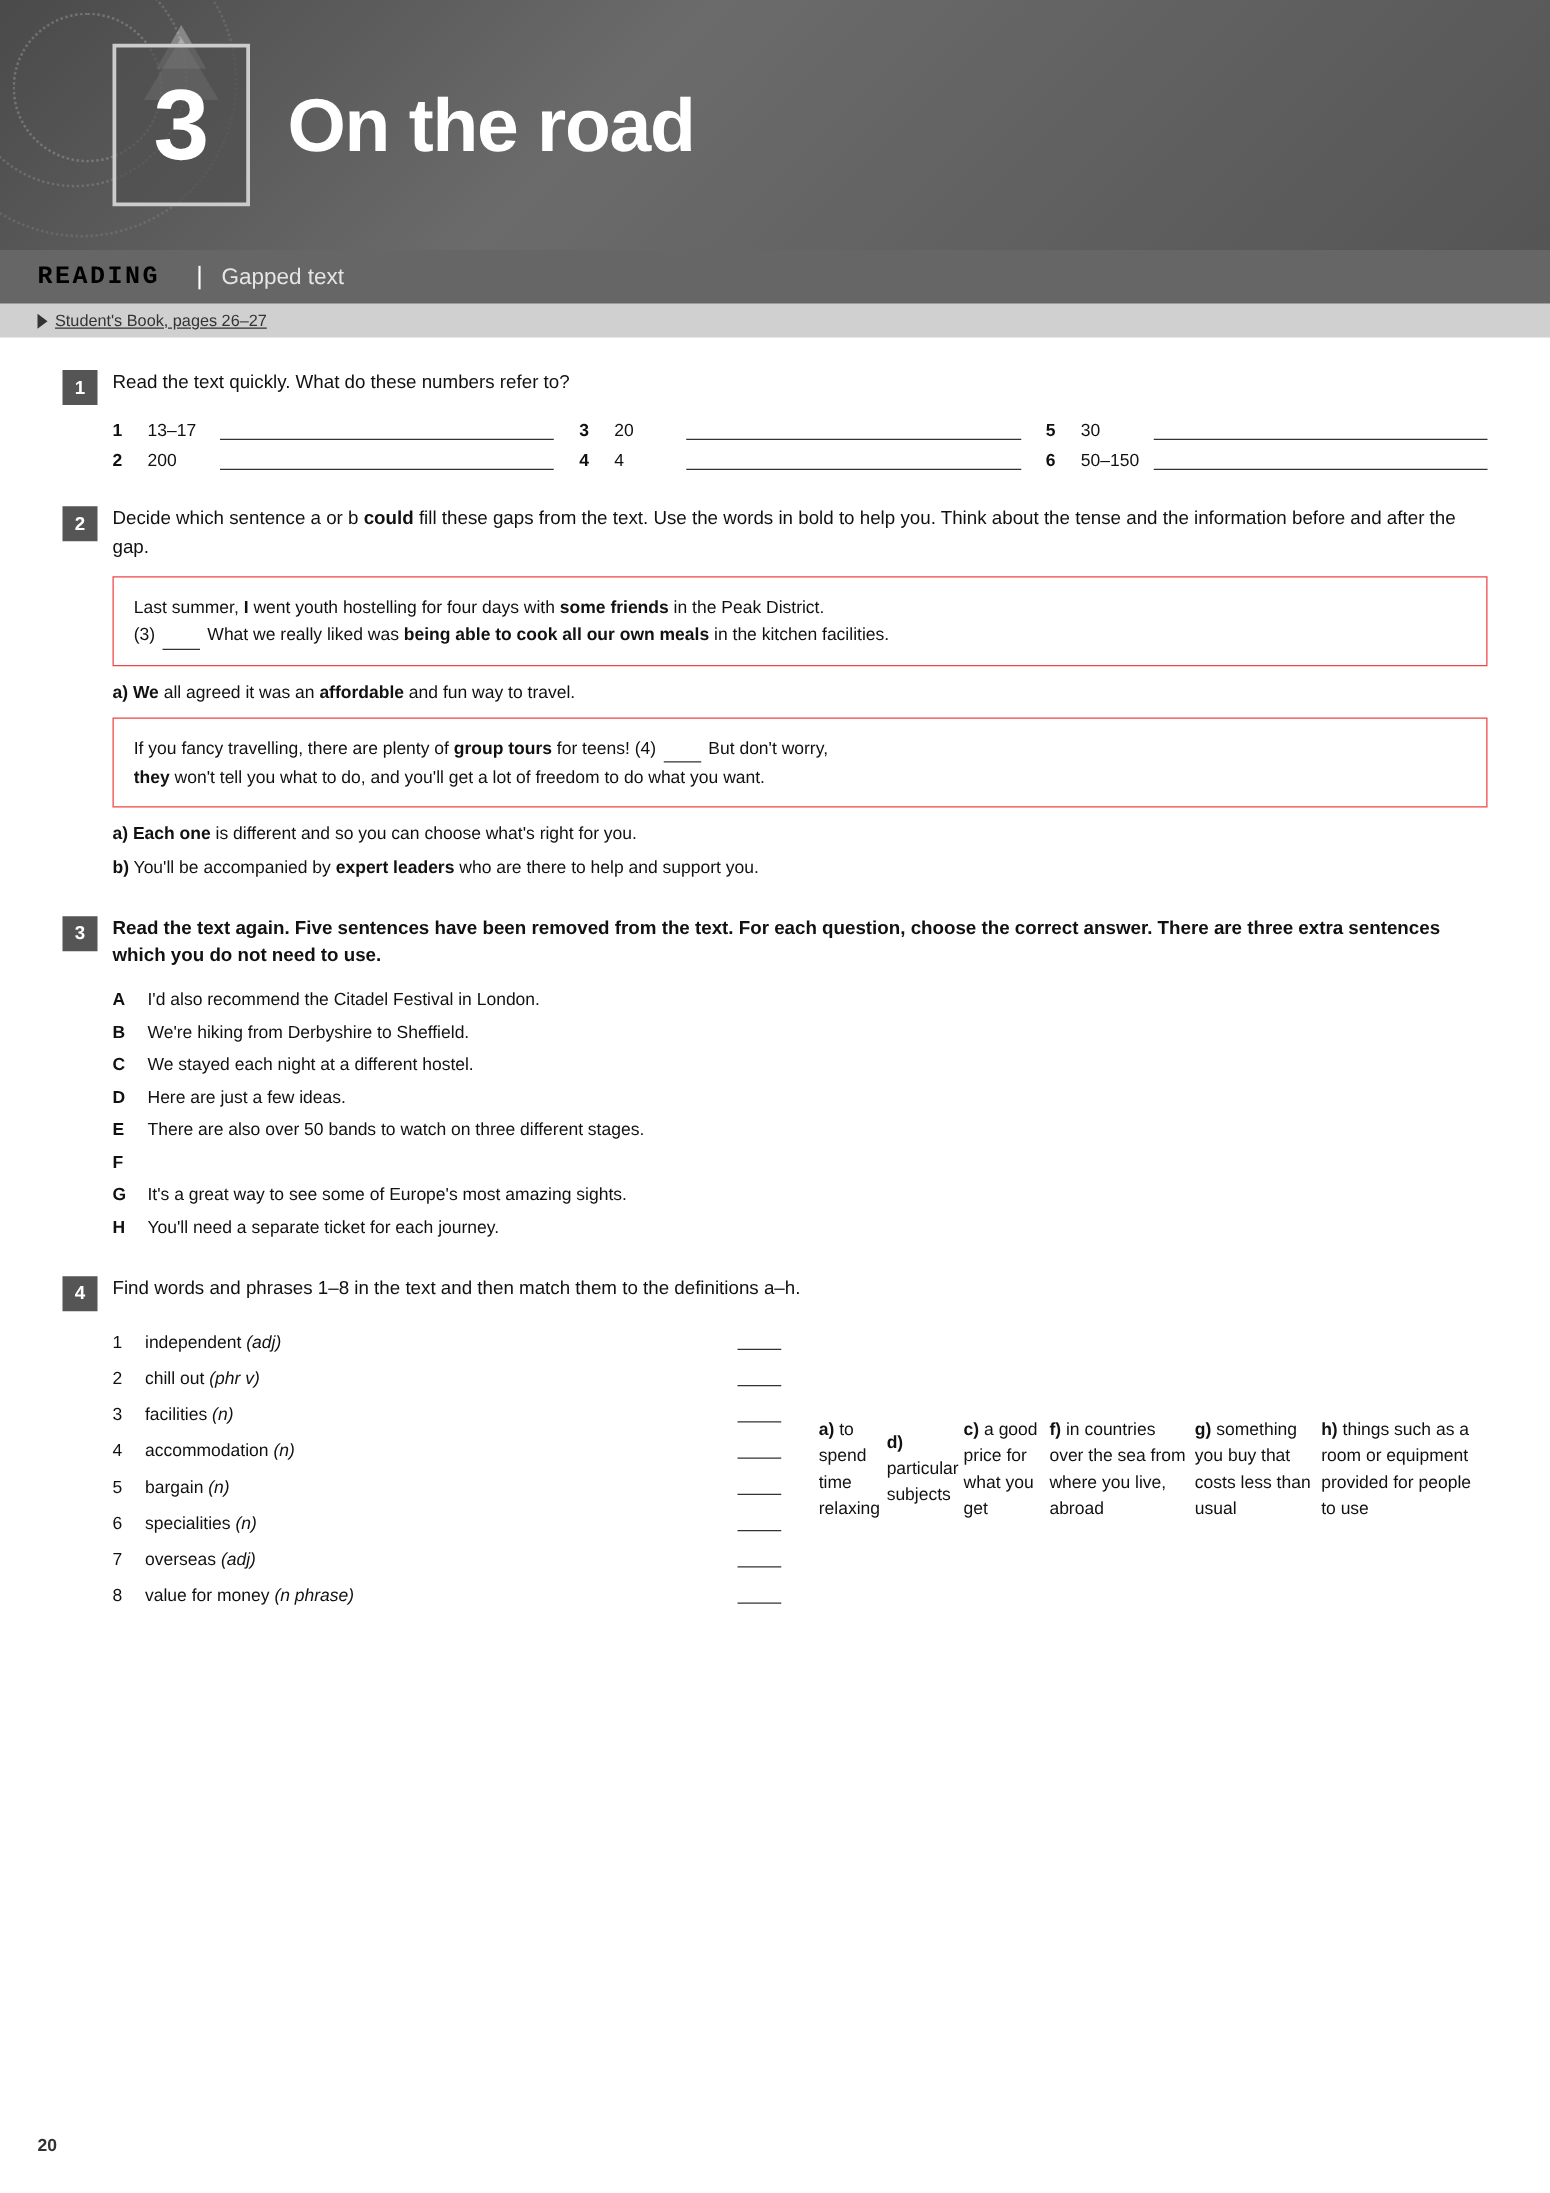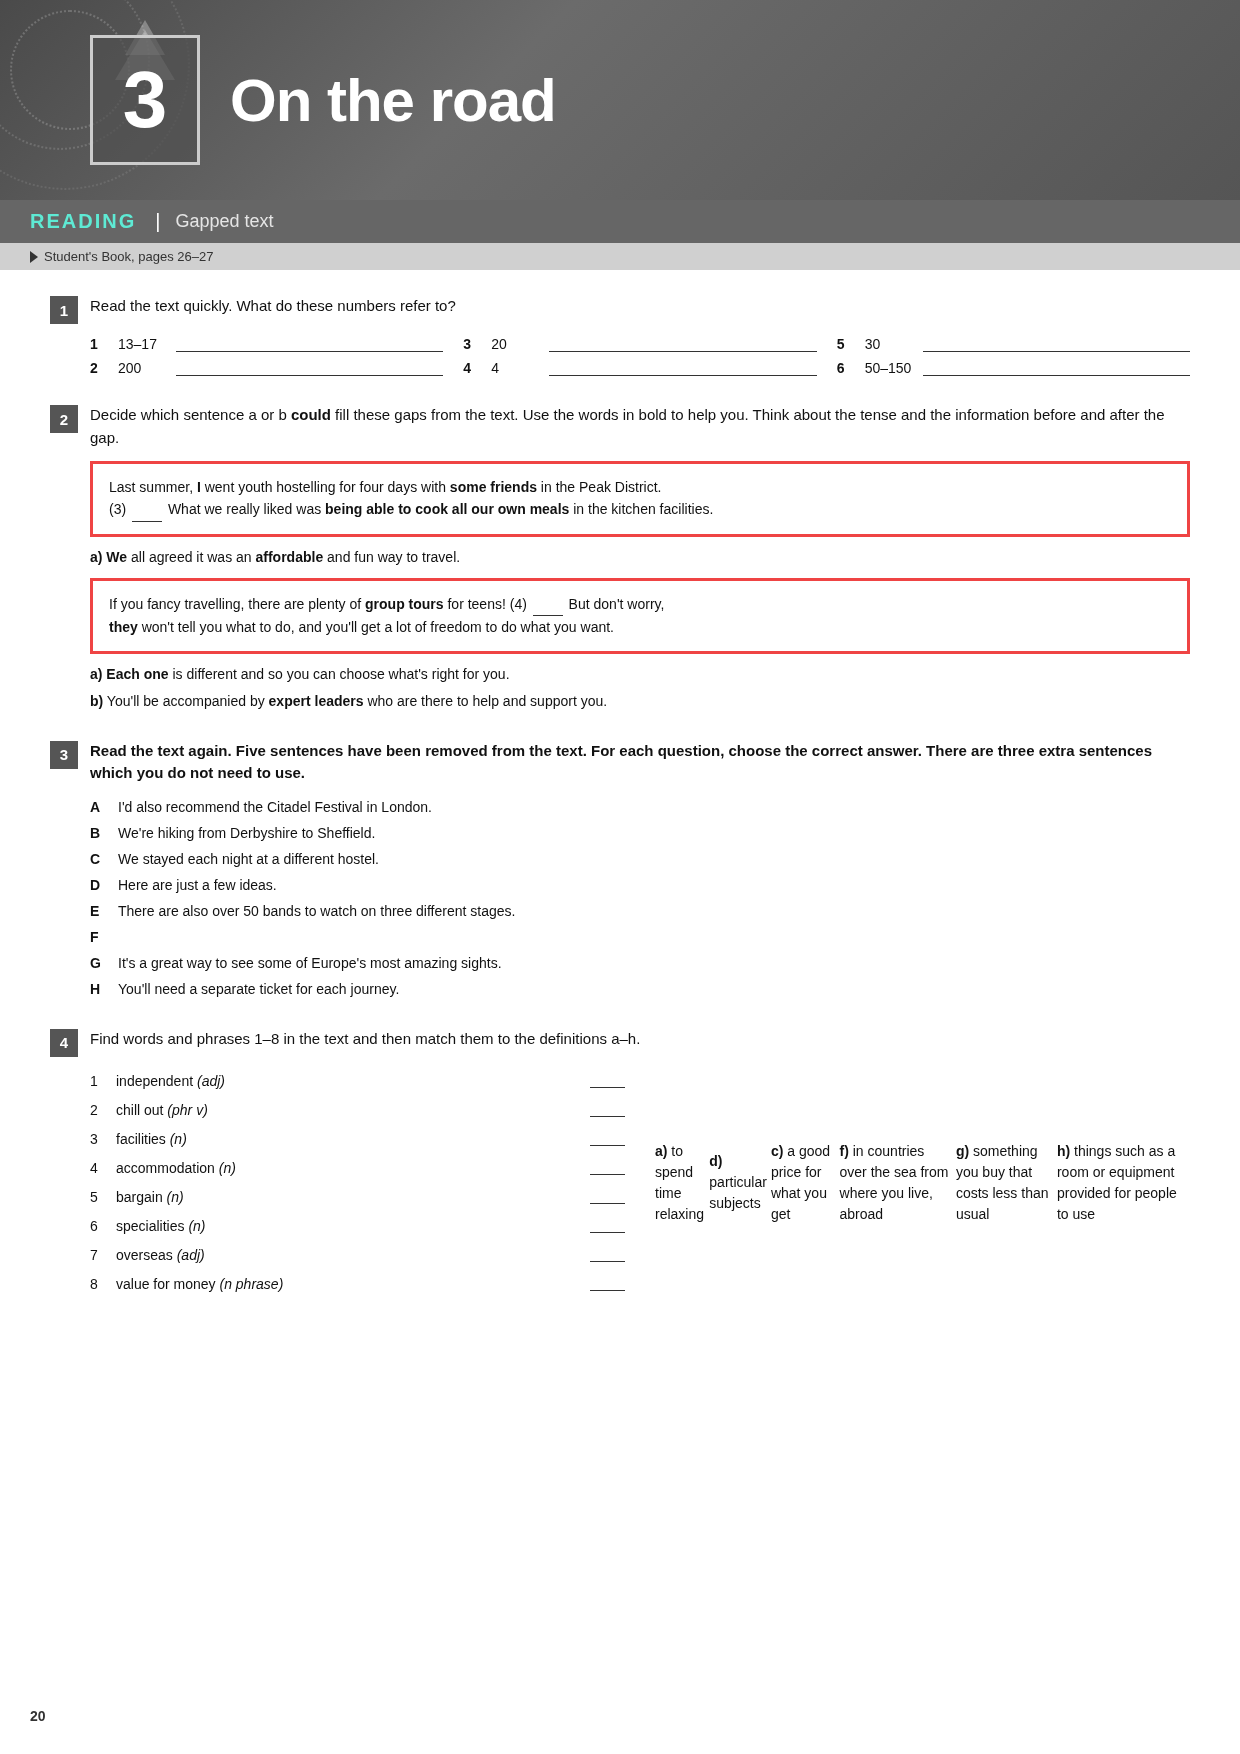--- a/index.html
+++ b/index.html
@@ -52,45 +52,47 @@
 
     
     .section-bar {
       background: #666;
       display: flex;
       align-items: center;
       padding: 10px 30px;
       margin: 0;
     }
     .section-bar-reading {
-      color: #5eead4;
+      color: #000000;
       font-size: 20px;
       font-weight: bold;
       letter-spacing: 2px;
-      margin-right: 19px;
+      margin-right: 29px;
+      font-family: Liberation Mono, monospace;
     }
     .section-bar-divider {
       color: #fff;
       font-size: 20px;
       margin-right: 15px;
     }
     .section-bar-type {
       color: #e5e5e5;
       font-size: 18px;
     }
 
     
     .student-ref {
       background: #d0d0d0;
       padding: 6px 30px;
       font-size: 13px;
       color: #333;
       display: flex;
       align-items: center;
       gap: 6px;
+      text-decoration: underline;
     }
     .arrow-right {
       display: inline-block;
       width: 0; height: 0;
       border-top: 6px solid transparent;
       border-bottom: 6px solid transparent;
       border-left: 8px solid #333;
     }
 
     
@@ -153,21 +155,21 @@
     }
     .underline-blank {
       flex: 1;
       border-bottom: 1px solid #333;
       min-width: 120px;
       height: 16px;
     }
 
     
     .text-box {
-      border: 3px solid #ef4444;
+      border: 1px solid #ef4444;
       padding: 12px 16px;
       margin: 10px 0 10px 40px;
       font-size: 14px;
       line-height: 1.6;
       background: #fff;
     }
     .text-box b {
       font-weight: bold;
     }
     .gap-fill {

